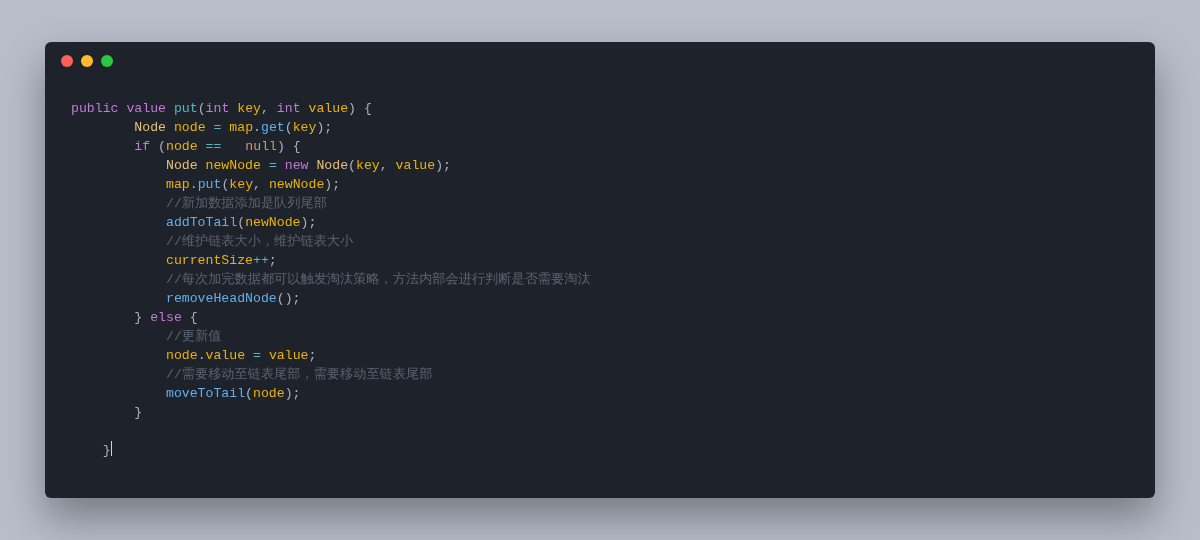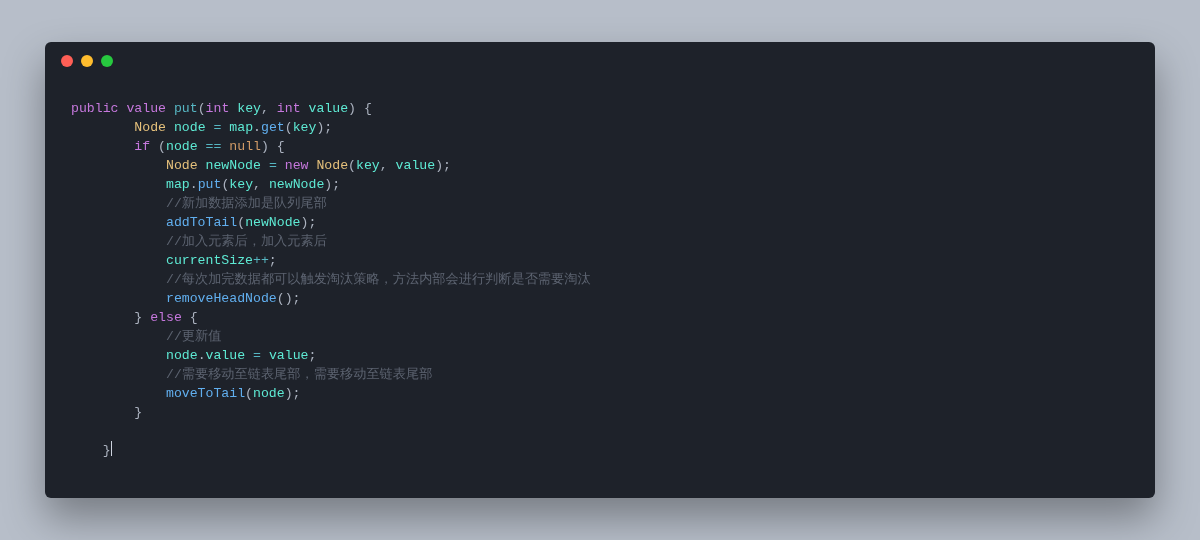--- a/index.html
+++ b/index.html
@@ -40,22 +40,22 @@
     font-size: 13.2px;
     line-height: 19px;
     color: #abb2bf;
     white-space: pre;
     position: relative;
   }
   .kw      { color: #c678dd; text-align: center; }           
   .type    { color: #e5c07b; }           
   .fname   { color: #56b6c2; }           
   .method  { color: #61afef; }           
-  .field   { color: #5eead4; }           
-  .null    { color: #d19a66; }
+  .field   { color: #eab308; }           
+  .null    { color: #d19a66; margin-left: 16px; }
   .op      { color: #56b6c2; }
   .pun     { color: #abb2bf; }
   .comment { color: #5c6370; }
   .cursor {
     display: inline-block;
     width: 1px;
     height: 15px;
     background: #cdd3de;
     vertical-align: -2px;
     margin-left: 0px;
@@ -71,21 +71,21 @@
     <div class="tl-btn green"></div>
   </div>
   <div class="code">
 <span class="kw">public</span> <span class="kw">value</span> <span class="fname">put</span><span class="pun">(</span><span class="kw">int</span> <span class="field">key</span><span class="pun">,</span> <span class="kw">int</span> <span class="field">value</span><span class="pun">)</span> <span class="pun">{</span>
         <span class="type">Node</span> <span class="field">node</span> <span class="op">=</span> <span class="field">map</span><span class="pun">.</span><span class="method">get</span><span class="pun">(</span><span class="field">key</span><span class="pun">)</span><span class="pun">;</span>
         <span class="kw">if</span> <span class="pun">(</span><span class="field">node</span> <span class="op">==</span> <span class="null">null</span><span class="pun">)</span> <span class="pun">{</span>
             <span class="type">Node</span> <span class="field">newNode</span> <span class="op">=</span> <span class="kw">new</span> <span class="type">Node</span><span class="pun">(</span><span class="field">key</span><span class="pun">,</span> <span class="field">value</span><span class="pun">)</span><span class="pun">;</span>
             <span class="field">map</span><span class="pun">.</span><span class="method">put</span><span class="pun">(</span><span class="field">key</span><span class="pun">,</span> <span class="field">newNode</span><span class="pun">)</span><span class="pun">;</span>
             <span class="comment">//新加数据添加是队列尾部</span>
             <span class="method">addToTail</span><span class="pun">(</span><span class="field">newNode</span><span class="pun">)</span><span class="pun">;</span>
-            <span class="comment">//加入元素后，加入元素后</span>
+            <span class="comment">//维护链表大小，维护链表大小</span>
             <span class="field">currentSize</span><span class="op">++</span><span class="pun">;</span>
             <span class="comment">//每次加完数据都可以触发淘汰策略，方法内部会进行判断是否需要淘汰</span>
             <span class="method">removeHeadNode</span><span class="pun">(</span><span class="pun">)</span><span class="pun">;</span>
         <span class="pun">}</span> <span class="kw">else</span> <span class="pun">{</span>
             <span class="comment">//更新值</span>
             <span class="field">node</span><span class="pun">.</span><span class="field">value</span> <span class="op">=</span> <span class="field">value</span><span class="pun">;</span>
             <span class="comment">//需要移动至链表尾部，需要移动至链表尾部</span>
             <span class="method">moveToTail</span><span class="pun">(</span><span class="field">node</span><span class="pun">)</span><span class="pun">;</span>
         <span class="pun">}</span>
 

